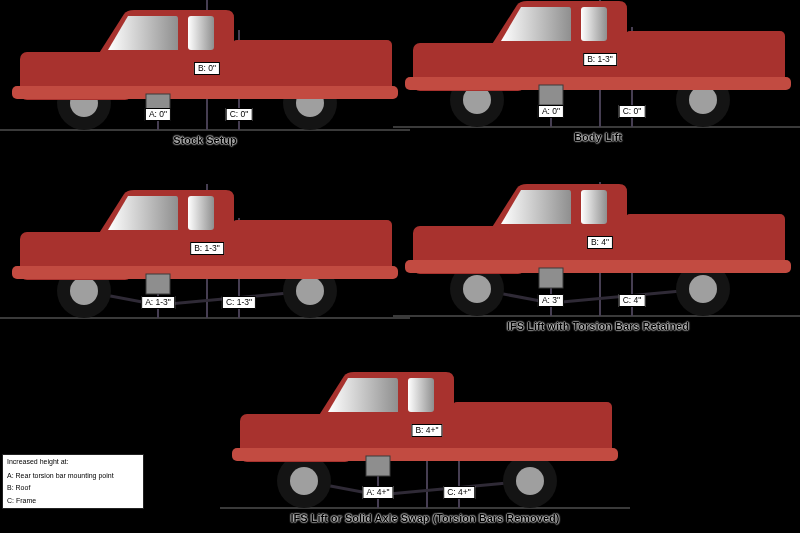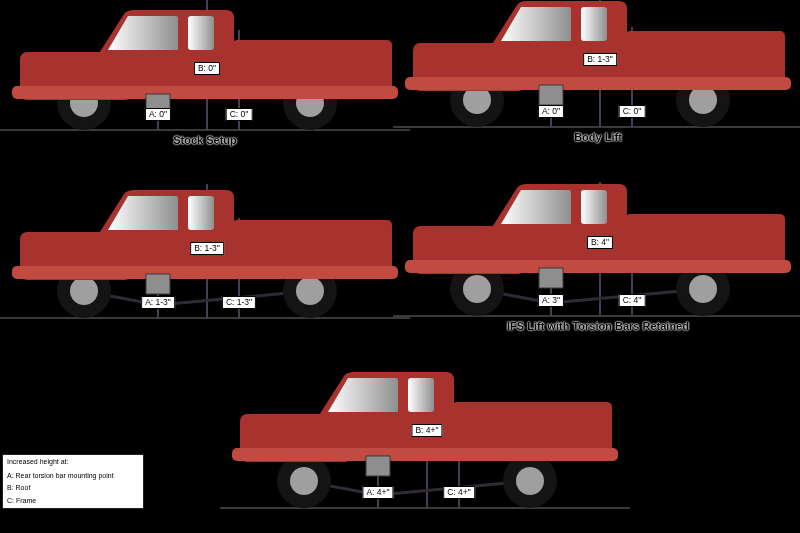--- a/index.html
+++ b/index.html
@@ -154,20 +154,21 @@
         </g>
       <use href="#struts"></use>
       <use href="#wheels"></use>
       <g class="bodyg">
           <use href="#tbody"></use>
         </g>
     </svg>
     <div class="lbl lbl-b">B: 4+"</div>
     <div class="lbl lbl-a">A: 4+"</div>
     <div class="lbl lbl-c">C: 4+"</div>
+    <div class="caption">IFS Lift or Solid Axle Swap (Torsion Bars Removed)</div>
   </div>
 
   <div class="legend">
     <div class="lg-title">Increased height at:</div>
     <div class="lg-item">A: Rear torsion bar mounting point</div>
     <div class="lg-item">B: Roof</div>
     <div class="lg-item">C: Frame</div>
   </div>
 
 </div>

